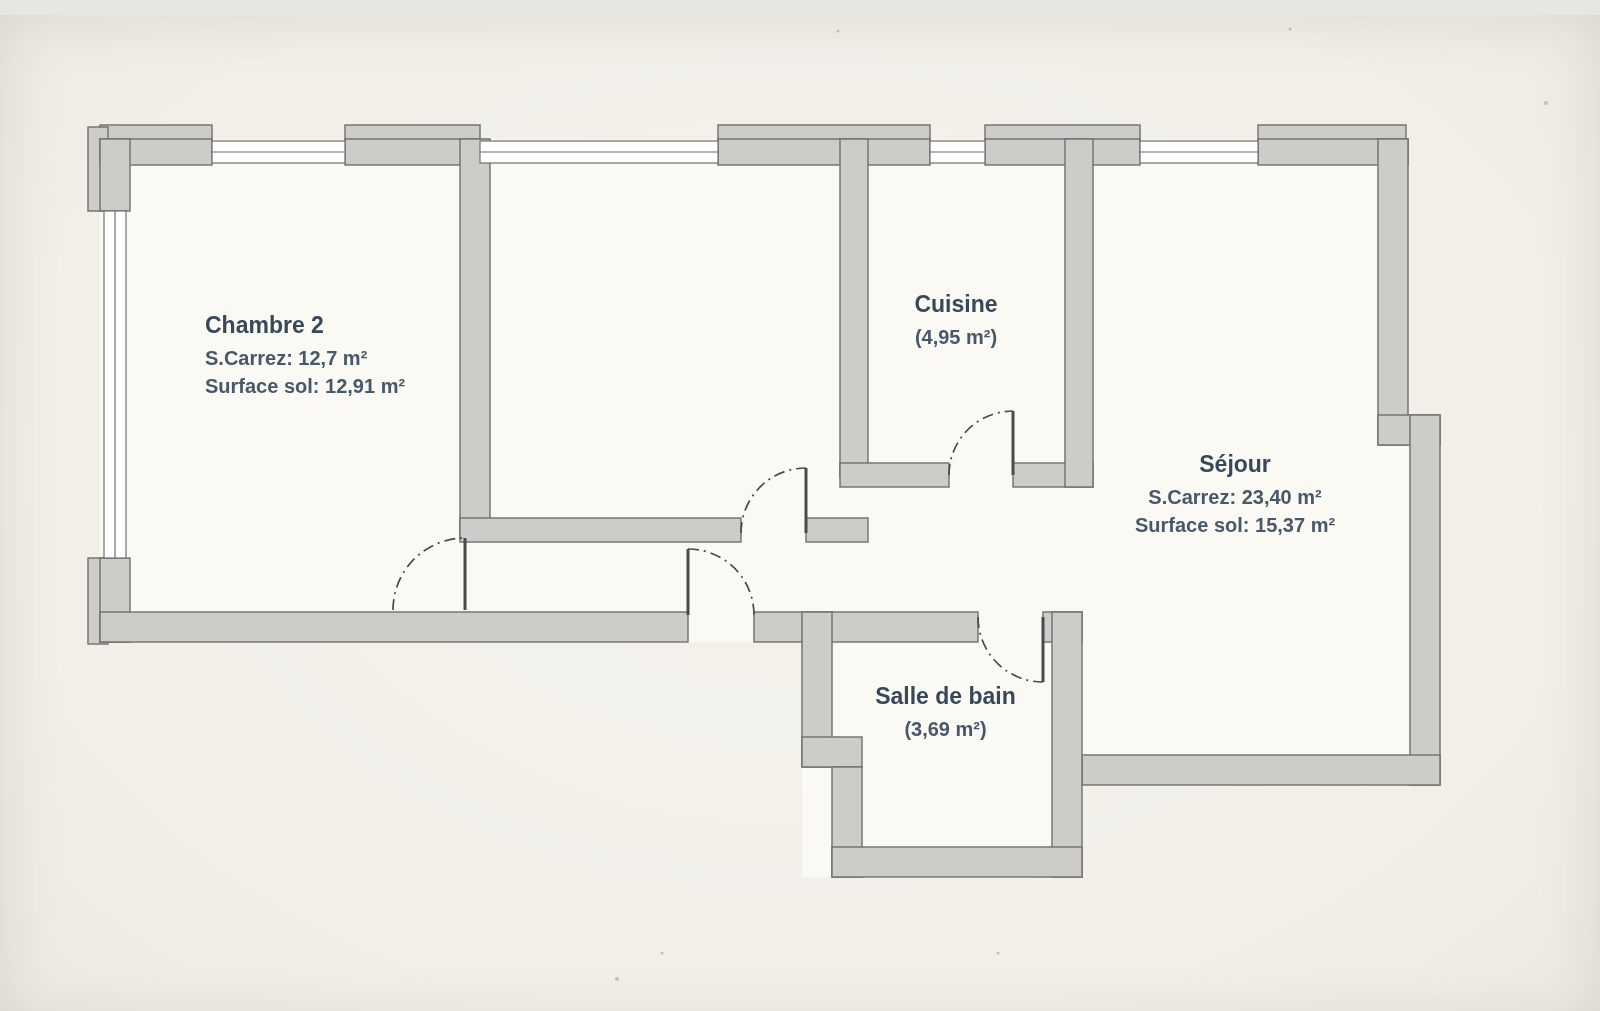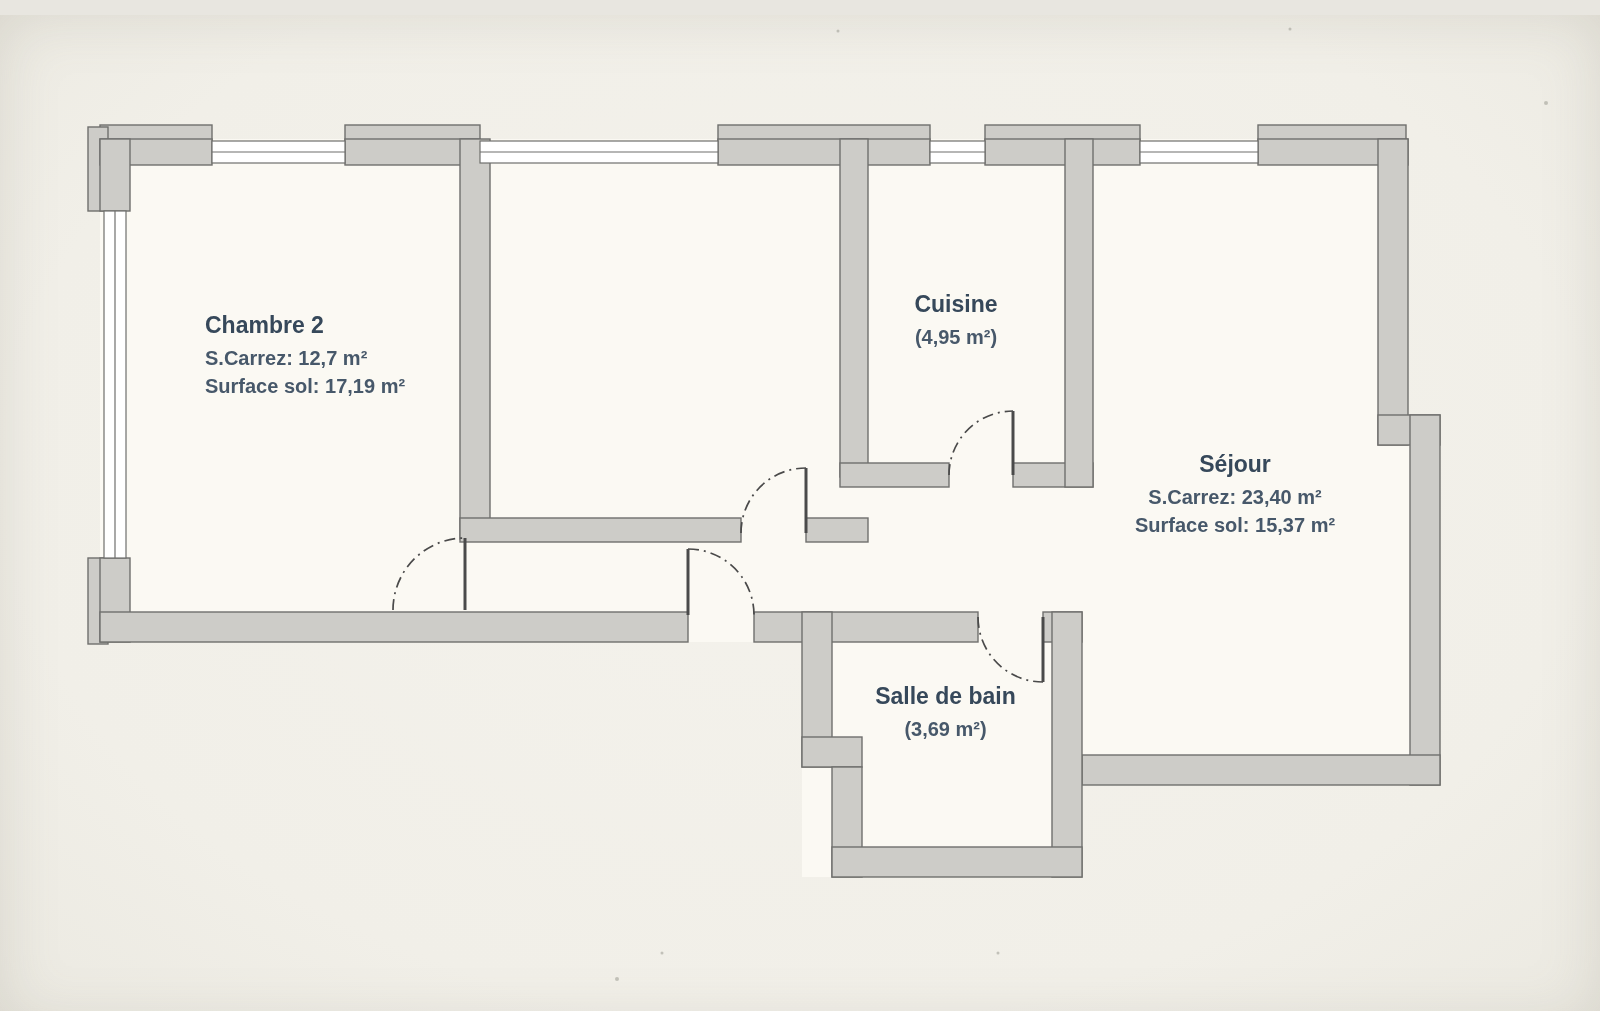--- a/index.html
+++ b/index.html
@@ -146,21 +146,21 @@
       <circle class="speck" cx="998" cy="938" r="1.5"></circle>
       <circle class="speck" cx="838" cy="16" r="1.5"></circle>
       <circle class="speck" cx="1290" cy="14" r="1.5"></circle>
       <circle class="speck" cx="1546" cy="88" r="2"></circle>
     </g>
   </svg>
 
   <div class="room-label" style="left:205px; top:297px;">
     <div class="room-name">Chambre 2</div>
     <div class="room-line">S.Carrez: 12,7 m²</div>
-    <div class="room-line">Surface sol: 17,19 m²</div>
+    <div class="room-line">Surface sol: 12,91 m²</div>
   </div>
 
 
   <div class="room-label centered" style="left:866px; top:276px; width:180px;">
     <div class="room-name">Cuisine</div>
     <div class="room-line">(4,95 m²)</div>
   </div>
 
   <div class="room-label" style="left:1135px; top:436px;text-align:center;">
     <div class="room-name">Séjour</div>

